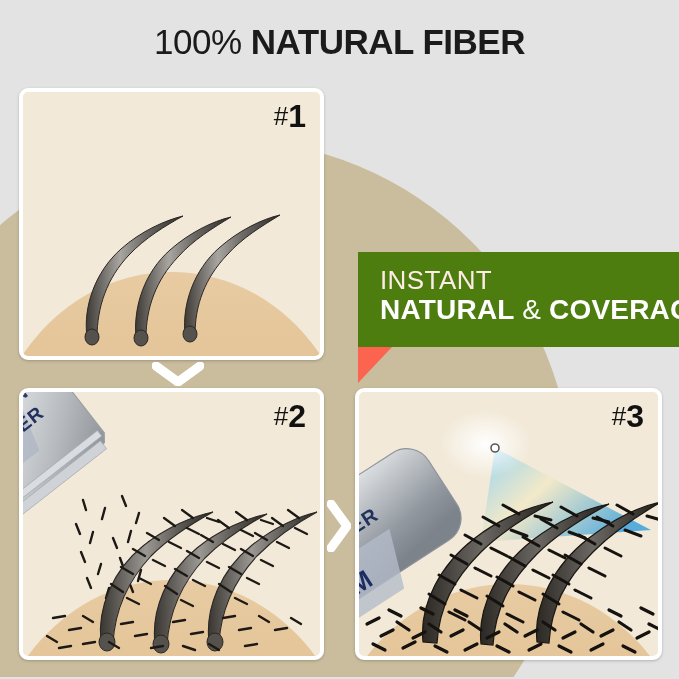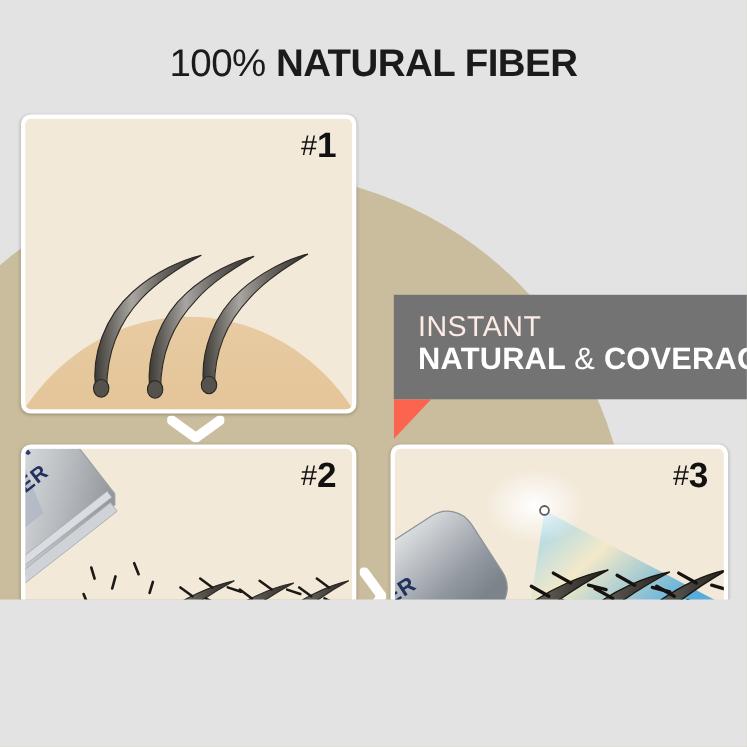--- a/index.html
+++ b/index.html
@@ -2,21 +2,21 @@
 <html><head>
 <meta charset="utf-8">
 <style>
   html,body{margin:0;padding:0;}
   body{
     width:679px;height:679px;
     background:#e3e3e3;
     font-family:"Liberation Sans","DejaVu Sans",sans-serif;
     overflow:hidden;
   }
-  .stage{position:relative;width:679px;height:529px;overflow:hidden;margin-top:16px;}
+  .stage{position:relative;width:679px;height:677px;overflow:hidden;}
 
   
   .bg-circle{
     position:absolute;
     left:-118px;top:140px;
     width:690px;height:690px;
     border-radius:50%;
     background:#c9bd9d;
   }
 
@@ -68,21 +68,21 @@
   #panel2 .scalp{bottom:-186px;height:262px;}
   #panel3 .scalp{bottom:-190px;height:262px;}
 
   .art{position:absolute;inset:0;}
   .art svg{position:absolute;left:0;top:0;}
 
   
   .banner{
     position:absolute;left:358px;top:252px;
     width:321px;height:95px;
-    background:#737373;
+    background:#4d7c0f;
     z-index:30;
   }
   .banner-inner{padding:14px 0 0 22px;}
   .banner-line1{
     font-size:26px;font-weight:400;color:#fdece6;
     letter-spacing:0.4px;line-height:28px;
   }
   .banner-line2{
     font-size:28px;font-weight:700;color:#ffffff;
     letter-spacing:0.2px;line-height:32px;white-space:nowrap;

